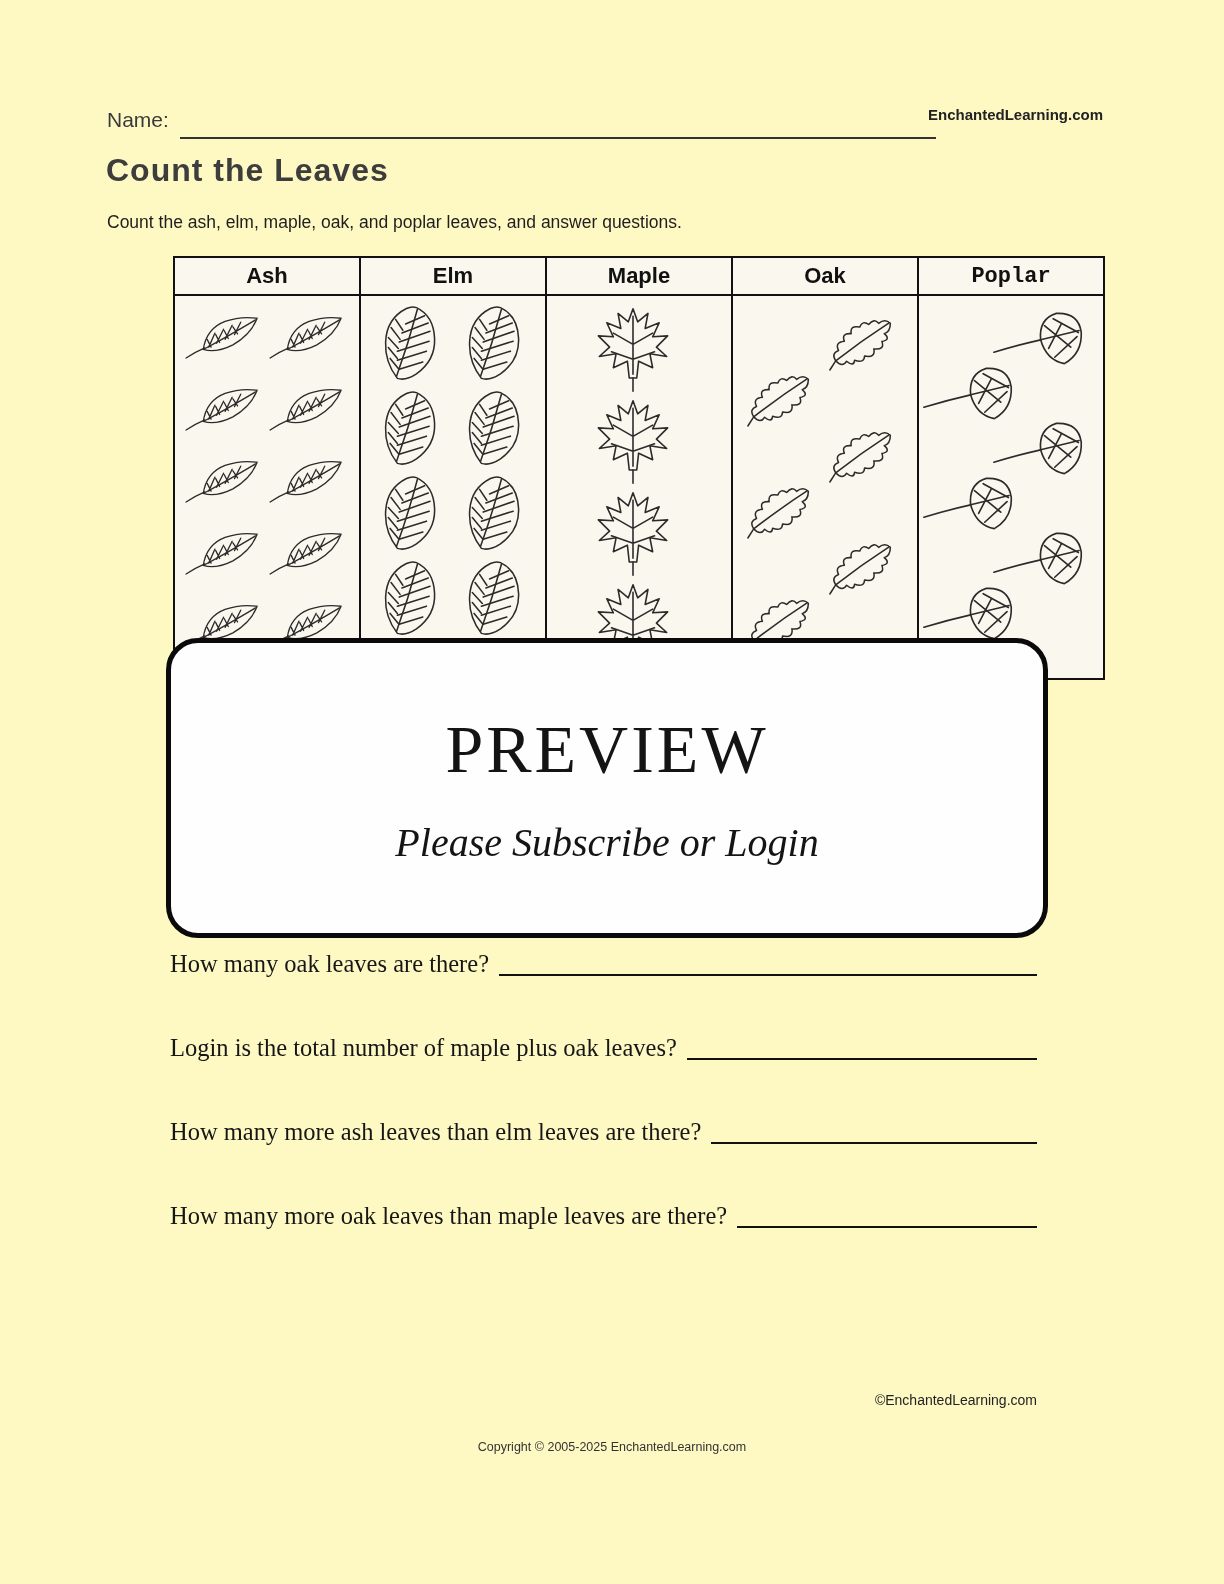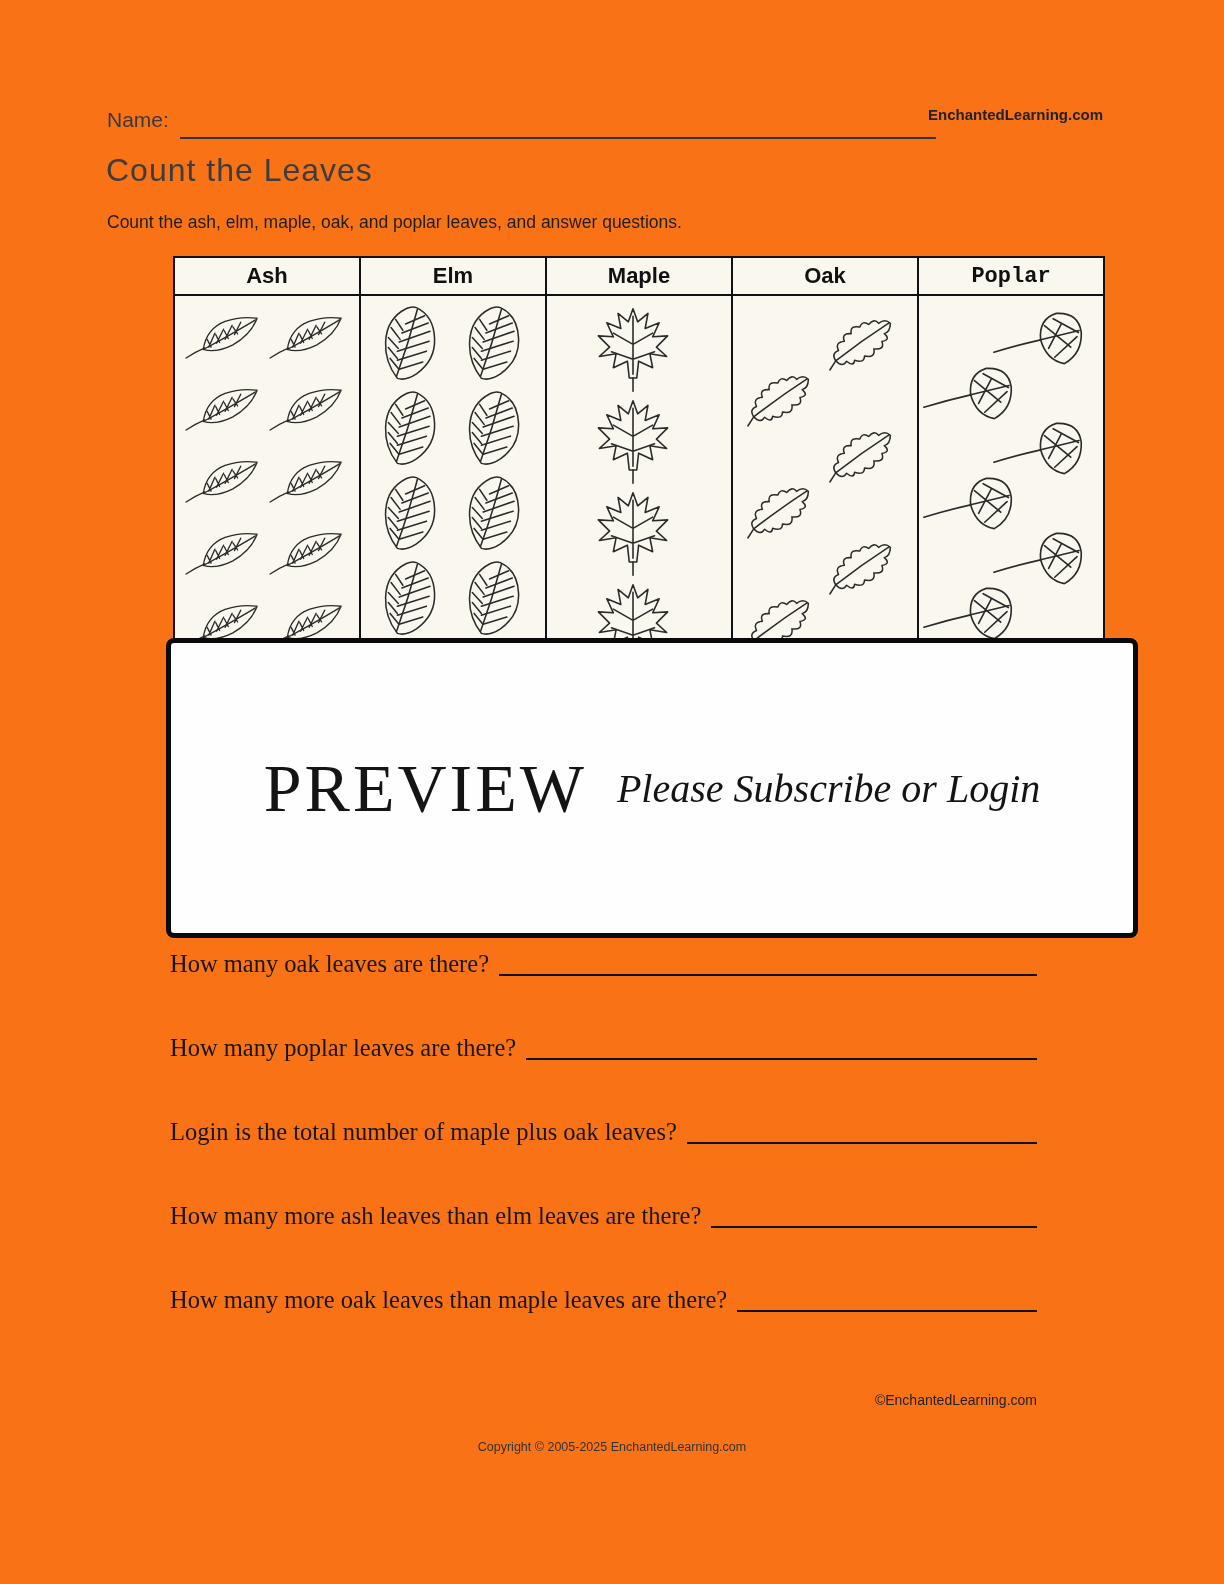--- a/index.html
+++ b/index.html
@@ -1,46 +1,46 @@
 <!DOCTYPE html>
 <html><head>
 <meta charset="utf-8">
 <style>
   html,body { margin:0; padding:0; background:#f9f6eb; }
   .page {
     position:relative; width:1224px; height:1584px;
-    background:#f97316; overflow:hidden;
+    background:#fef9c3; overflow:hidden;
     font-family:"Liberation Sans", sans-serif; color:#222;
   }
   
   .name-label { position:absolute; left:107px; top:108px; font-size:21px; color:#3a3a3a; }
   .name-line  { position:absolute; left:180px; top:137px; width:756px; border-bottom:2px solid #333; }
   .site-link  { position:absolute; right:121px; top:106px; font-size:15px; font-weight:bold; color:#222; text-decoration:none; }
-  .page-title { position:absolute; left:106px; top:152px; font-size:32px; font-weight:normal; color:#3d3d3d; letter-spacing:1px; }
+  .page-title { position:absolute; left:106px; top:152px; font-size:32px; font-weight:bold; color:#3d3d3d; letter-spacing:1px; }
   .instructions { position:absolute; left:107px; top:212px; font-size:17.5px; color:#1e1e1e; }
   
   .leaf-table {
     position:absolute; left:173px; top:256px; width:932px; height:424px;
     border:2px solid #111; box-sizing:border-box;
     display:flex; flex-direction:column; background:#faf8ee;
   }
   .thead { display:flex; height:36px; border-bottom:2px solid #111; flex:none; }
   .th { flex:1; border-right:2px solid #111; display:flex; align-items:center; justify-content:center;
         font-size:22px; font-weight:600; color:#111; }
   .th:last-child { border-right:none;font-family:Liberation Mono, monospace; }
   .tbody { flex:1; display:flex; position:relative; overflow:hidden; }
   .tcol { flex:1; border-right:2px solid #111; position:relative; overflow:visible; }
   .tcol:last-child { border-right:none; }
   svg.leaf { position:absolute; stroke:#2b2b2b; fill:none; stroke-width:1.7;
              stroke-linejoin:round; stroke-linecap:round; }
   
   .preview-box {
-    position:absolute; left:166px; top:638px; width:972px; height:300px;
-    background:#fefefe; border:5px solid #0a0a0a; border-radius:8px; box-sizing:border-box;
-    display:flex; flex-direction:row; align-items:center; justify-content:center; gap:30px;
+    position:absolute; left:166px; top:638px; width:882px; height:300px;
+    background:#fefefe; border:5px solid #0a0a0a; border-radius:32px; box-sizing:border-box;
+    display:flex; flex-direction:column; align-items:center; justify-content:center; gap:30px;
     z-index:5;
   }
   .preview-title { font-family:"Liberation Serif", serif; font-size:68px; color:#141414; letter-spacing:3px; }
   .preview-sub   { font-family:"Liberation Serif", serif; font-style:italic; font-size:40px; color:#141414; }
   
   .questions { position:absolute; left:170px; top:936px; width:867px;font-family:Liberation Serif, serif; }
   .q { display:flex; align-items:flex-end; height:42px; margin-bottom:42px;
        font-size:24.5px; color:#161616; }
   .q-text { white-space:nowrap; }
   .q-line { flex:1; border-bottom:2.5px solid #111; margin-left:10px; margin-bottom:2px; min-width:40px; }
@@ -224,24 +224,20 @@
     <div class="preview-title">PREVIEW</div>
     <div class="preview-sub">Please Subscribe or Login</div>
   </div>
 
   <div class="questions" id="questions">
       <div class="q">
         <span class="q-text">How many oak leaves are there?</span>
         <span class="q-line"></span>
       </div>
       <div class="q">
-        <span class="q-text">How many poplar leaves are there?</span>
-        <span class="q-line"></span>
-      </div>
-      <div class="q">
         <span class="q-text">Login is the total number of maple plus oak leaves?</span>
         <span class="q-line"></span>
       </div>
       <div class="q">
         <span class="q-text">How many more ash leaves than elm leaves are there?</span>
         <span class="q-line"></span>
       </div>
       <div class="q">
         <span class="q-text">How many more oak leaves than maple leaves are there?</span>
         <span class="q-line"></span>

